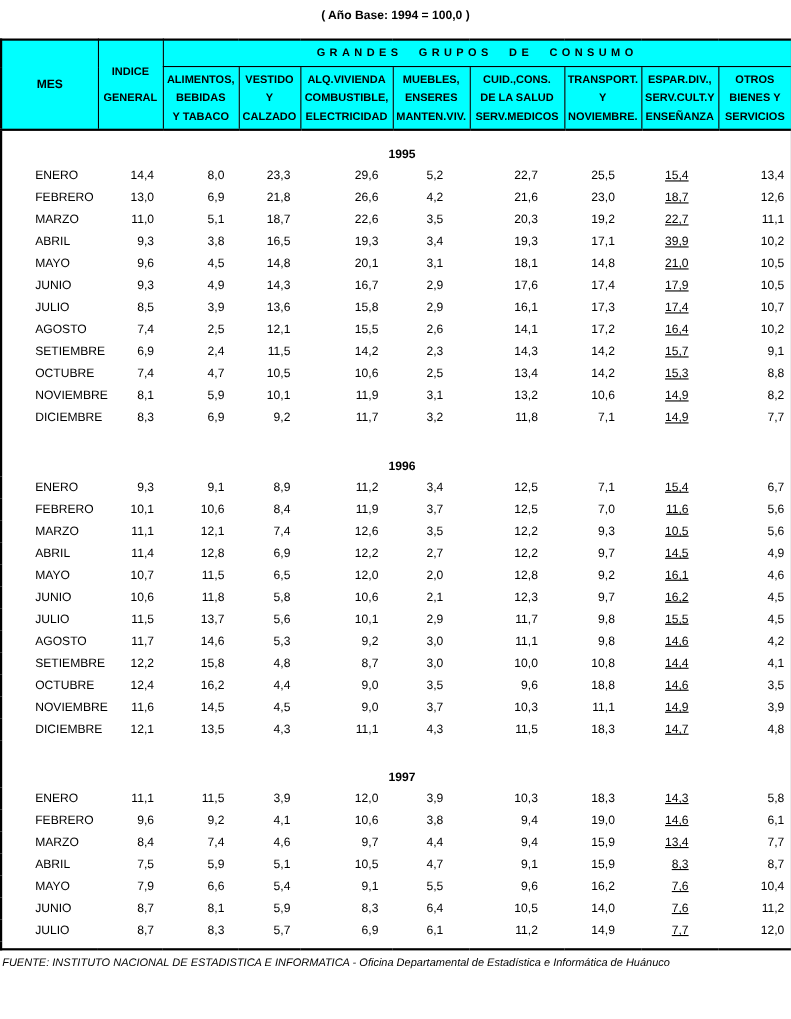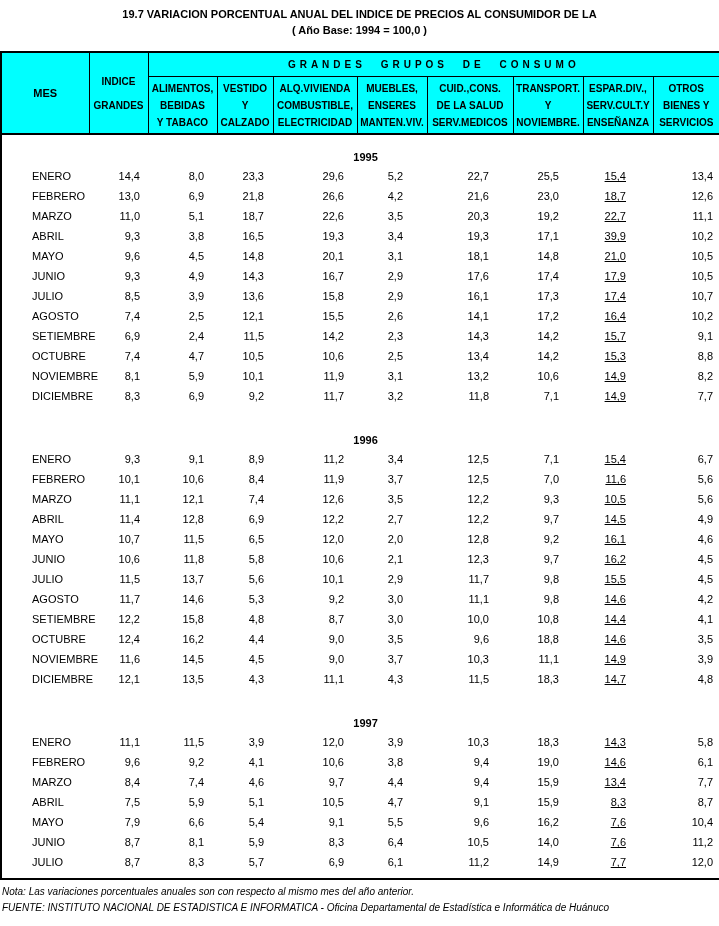--- a/index.html
+++ b/index.html
@@ -57,21 +57,20 @@
     font-size:10px;font-style:italic;line-height:16px;
     padding:4px 2px 0 2px;
   }
 </style>
 </head>
 <body>
 
 <div class="page">
 
   <div class="title-block">
-    <div>19.7 VARIACION PORCENTUAL ANUAL DEL INDICE DE PRECIOS AL CONSUMIDOR DE LA</div>
     <div>( Año Base: 1994 = 100,0 )</div>
   </div>
 
   <table class="cpi">
     <colgroup>
       <col style="width:88px">
         <col style="width:59px">
         <col style="width:69px">
       <col style="width:56px">
         <col style="width:84px">
@@ -79,21 +78,21 @@
       <col style="width:86px">
         <col style="width:70px">
         <col style="width:70px">
       <col style="width:67px">
     </colgroup>
     <thead>
       <tr>
         <th rowspan="2" class="mes hdr-bottom">MES</th>
         <th rowspan="2" class="indice hdr-bottom">
           <div>INDICE</div>
-          <div>GRANDES</div>
+          <div>GENERAL</div>
         </th>
         <th colspan="8" class="group">GRANDES GRUPOS DE CONSUMO</th>
       </tr>
       <tr id="group-cols-row">
           <th class="gcol hdr-bottom">
             <div>ALIMENTOS,</div>
             <div>BEBIDAS</div>
             <div>Y TABACO</div>
           </th>
           <th class="gcol hdr-bottom">
@@ -515,17 +514,16 @@
           <td class="val v7">7,7</td>
           <td class="val v8">12,0</td>
         </tr>
         <tr class="spacer">
           <td colspan="10"></td>
         </tr>
       </tbody>
   </table>
 
   <div class="notes">
-    <div class="nota">Nota: Las variaciones porcentuales anuales son con respecto al mismo mes del año anterior.</div>
     <div class="fuente">FUENTE: INSTITUTO NACIONAL DE ESTADISTICA E INFORMATICA - Oficina Departamental de Estadística e Informática de Huánuco</div>
   </div>
 
 </div>
 
 </body></html>

